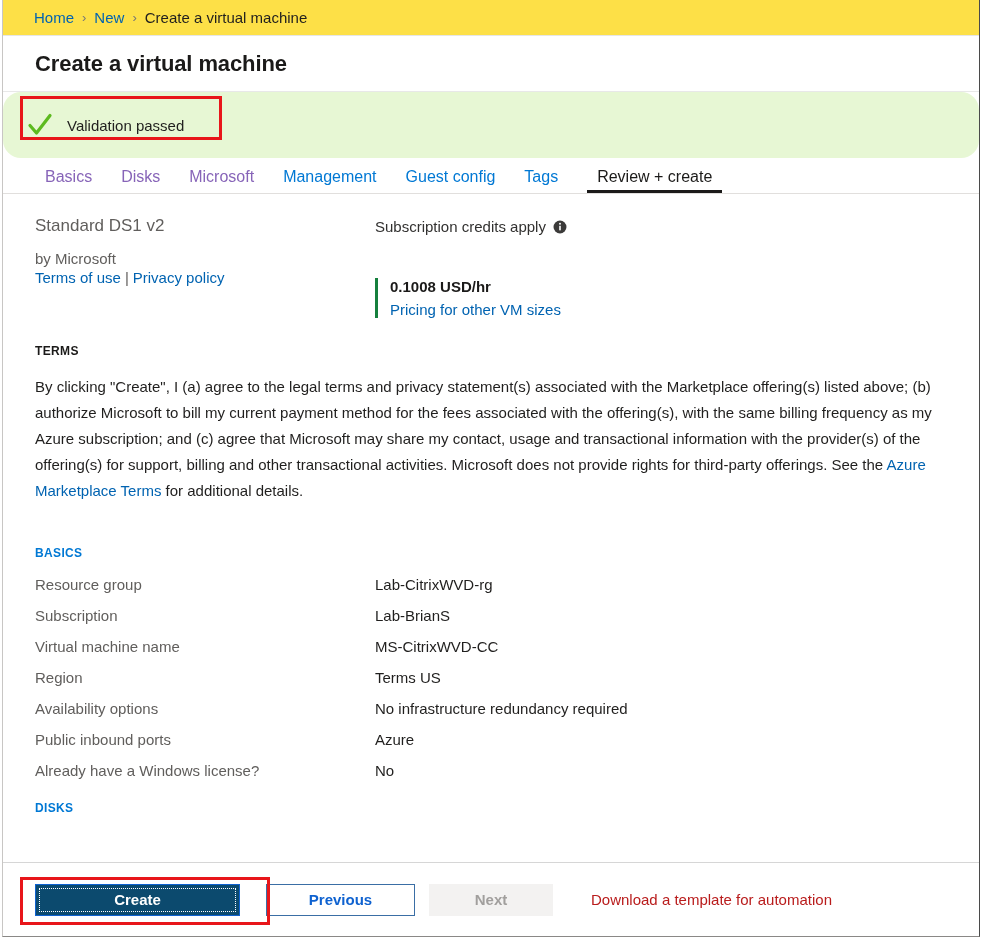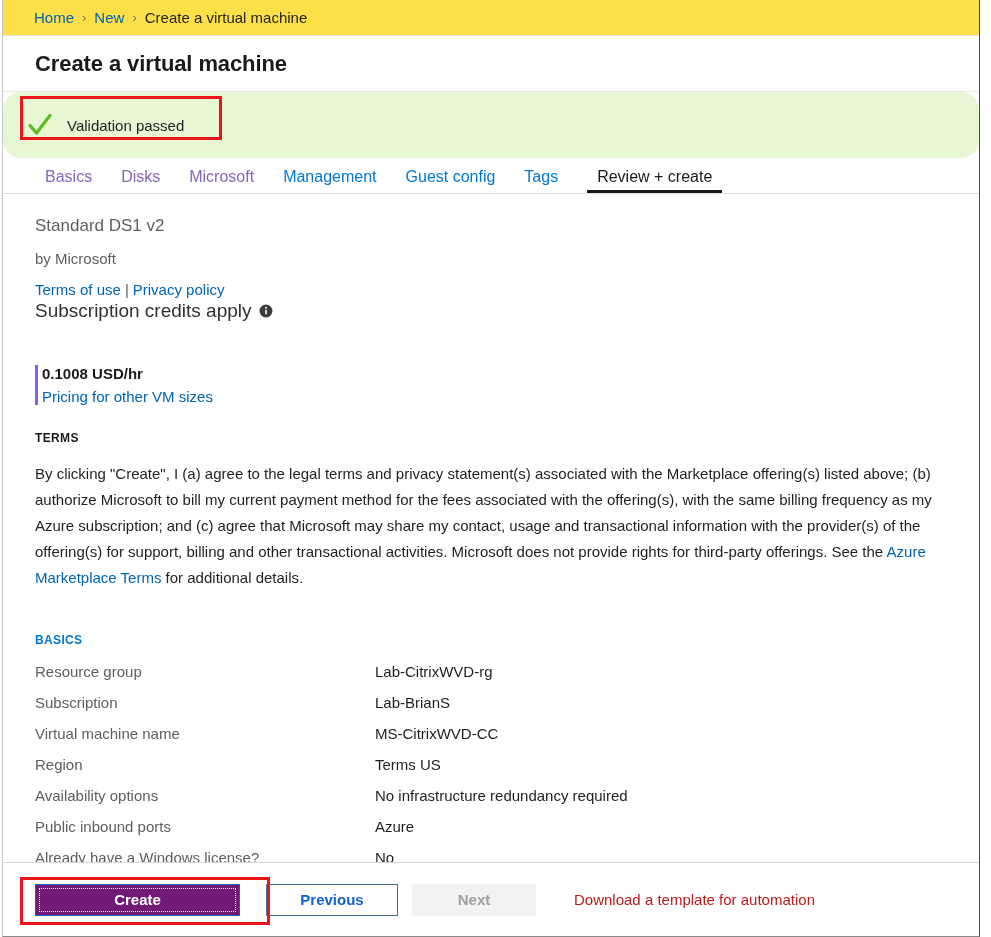--- a/index.html
+++ b/index.html
@@ -162,57 +162,56 @@
     letter-spacing: 0.35px;
     color: #1b1a19;
     margin-bottom: 16px;
   }
   .section-caps.blue { color: #0078d4; }
 
   
   .product-row {
     display: flex;
     align-items: flex-start;
-    flex-direction: column;
   }
   .product-left { width: 340px; }
   .product-name {
     font-size: 17px;
     color: #605e5c;
     margin-bottom: 14px;
   }
   .product-by {
     font-size: 15px;
     color: #605e5c;
-    margin-bottom: 14px;
+    margin-bottom: 2px;
   }
   .product-links {
     font-size: 15px;
     color: #605e5c;
   }
   .link {
     color: #0063b1;
     cursor: pointer;
     text-decoration: none;
   }
   .pipe { color: #605e5c; margin: 0 4px; }
 
   .product-right { padding-top: 2px; }
   .credits-line {
-    font-size: 19px;
+    font-size: 15px;
     color: #323130;
     display: flex;
     align-items: center;
     gap: 7px;
     margin-bottom: 7px;
   }
   .info-icon { width: 14px; height: 14px; display: block; }
   .price-block {
-    border-left: 3px solid #8b5cf6;
-    padding-left: 4px;
+    border-left: 3px solid #15803d;
+    padding-left: 12px;
     margin-top: 43px;
   }
   .price {
     font-size: 15px;
     font-weight: bold;
     color: #1b1a19;
     margin-bottom: 6px;
   }
   .price-link { font-size: 15px; }
 
@@ -261,37 +260,37 @@
     height: 32px;
     min-width: 110px;
     display: inline-flex;
     align-items: center;
     justify-content: center;
     box-sizing: border-box;
     cursor: pointer;
     padding: 0 14px;
   }
   .btn-primary {
-    background: #701a75;
+    background: #0c4a6e;
     color: #ffffff;
     border: 1px solid #0f62d0;
     width: 205px;
     position: relative;
   }
   .btn-primary:after {
     content: "";
     position: absolute;
     left: 3px; right: 3px; top: 3px; bottom: 3px;
     border: 1px dotted #ffffff;
   }
   .btn-secondary {
     background: #ffffff;
     color: #0f62d0;
     border: 1px solid #3a6ea5;
-    width: 132px;
+    width: 149px;
     margin-left: 26px;
   }
   .btn-disabled {
     background: #f3f2f1;
     color: #a19f9d;
     border: 1px solid #f3f2f1;
     width: 124px;
     margin-left: 14px;
     cursor: default;
   }

